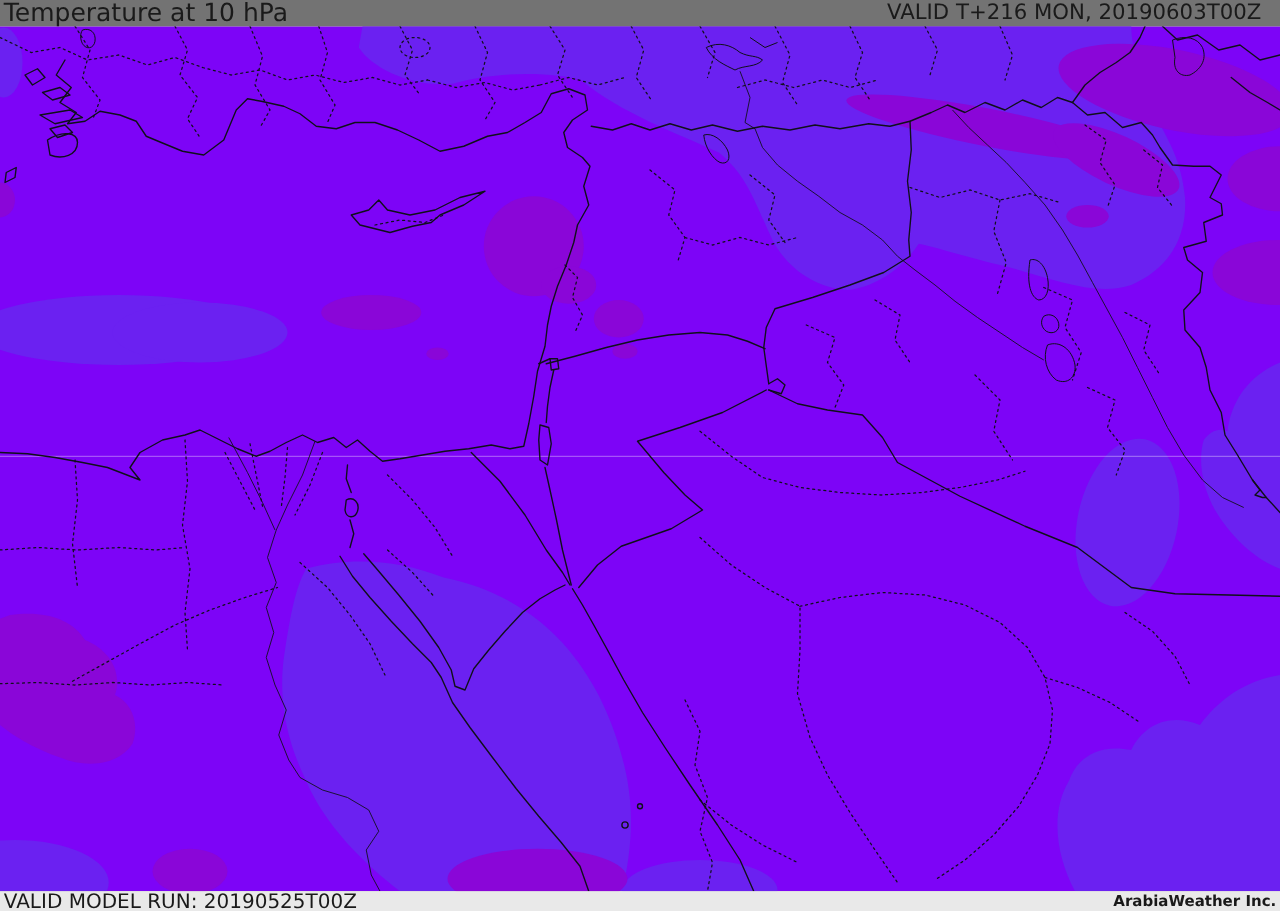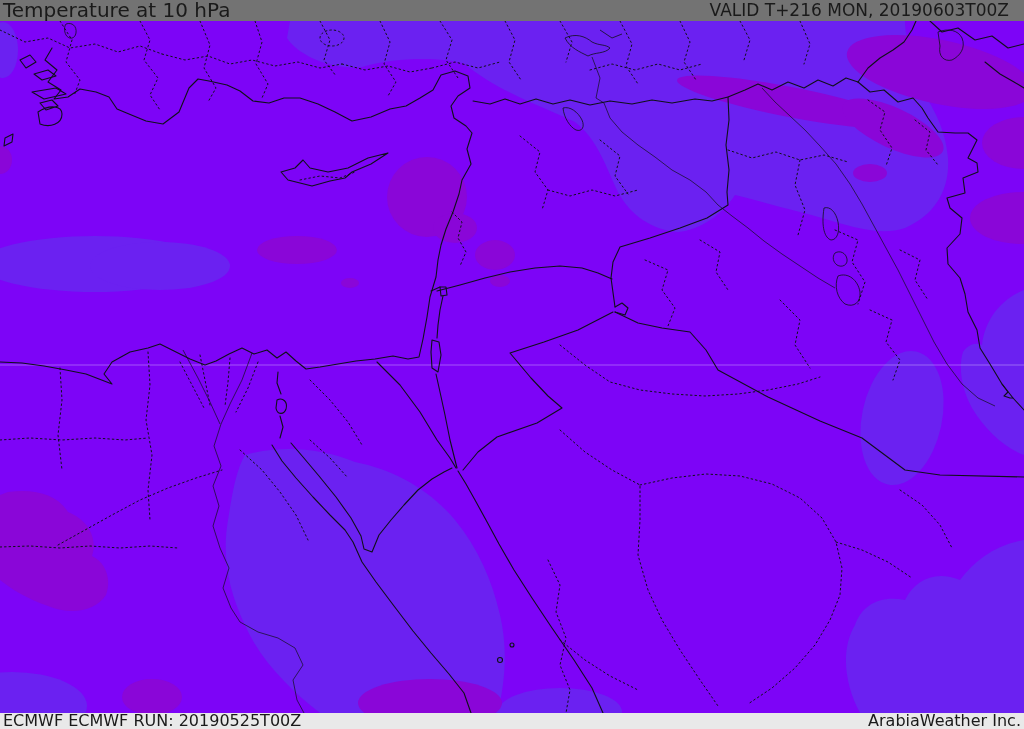--- a/index.html
+++ b/index.html
@@ -5,21 +5,21 @@
   html,body{margin:0;padding:0;background:#cfcfcf;}
   .stage{position:relative;width:1024px;height:729px;overflow:hidden;
          font-family:"DejaVu Sans","Liberation Sans",sans-serif;}
   .bar{position:absolute;left:0;width:1024px;display:flex;
        justify-content:space-between;align-items:flex-start;z-index:2;}
   .bar-top{top:0;height:21px;}
   .bar-bottom{top:713px;height:16px;align-items:flex-end;}
   .t-title{font-size:20px;line-height:21px;padding-left:3px;white-space:nowrap;}
   .t-valid{font-size:17px;line-height:20px;padding-right:15px;white-space:nowrap;}
   .t-model{font-size:16px;line-height:16px;padding-left:3px;white-space:nowrap;}
-  .t-brand{font-size:16px;line-height:16px;padding-right:3px;white-space:nowrap;}
+  .t-brand{font-size:12px;line-height:16px;padding-right:3px;white-space:nowrap;font-weight:bold;}
   svg.map{position:absolute;top:21px;left:0;z-index:1;display:block;}
   .coast{fill:none;stroke-width:1.1;stroke-linejoin:round;stroke-linecap:round;}
   .river{fill:none;stroke-width:0.7;stroke-linejoin:round;}
   .lake{stroke-width:0.8;fill:none;}
   .dot{fill:none;stroke-width:1;stroke-dasharray:1.6 2.9;stroke-linecap:round;}
 </style>
 </head>
 <body>
 
 <div class="stage">
@@ -167,17 +167,17 @@
       <path d="M 310,380 L 330,400 348,422 362,445"></path>
       <path d="M 310,440 L 330,458 348,478"></path>
       <path d="M 868,100 L 885,112 880,130 892,148 886,166"></path>
       <path d="M 915,120 L 930,132 926,150 938,165"></path>
       <path d="M 645,260 L 668,270 662,290 675,308 668,326"></path>
       <path d="M 700,240 L 720,252 716,272 728,290"></path>
     </g>
   </svg>
 
   <div class="bar bar-bottom" style="background: rgb(233, 233, 233);">
-    <div class="t-model" style="color: rgb(26, 26, 26);">ECMWF ECMWF RUN: 20190525T00Z</div>
+    <div class="t-model" style="color: rgb(26, 26, 26);">VALID MODEL RUN: 20190525T00Z</div>
     <div class="t-brand" style="color: rgb(26, 26, 26);">ArabiaWeather Inc.</div>
   </div>
 
 </div>
 
 </body></html>

